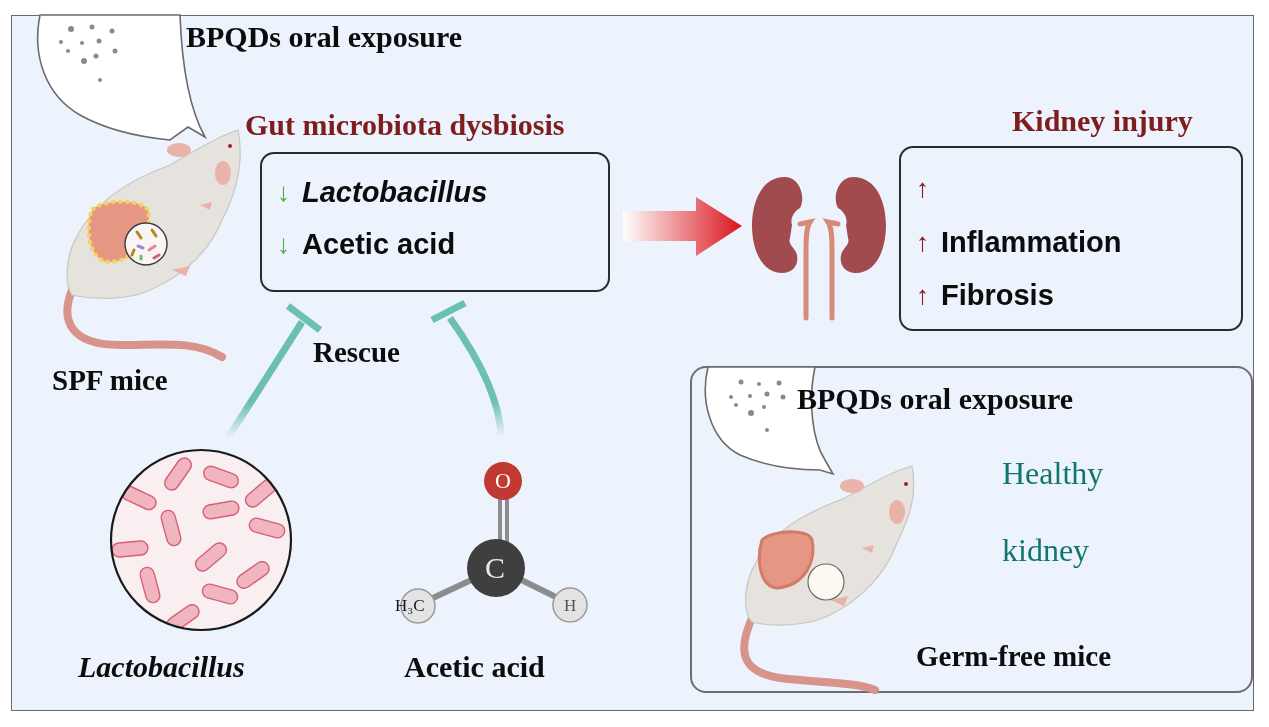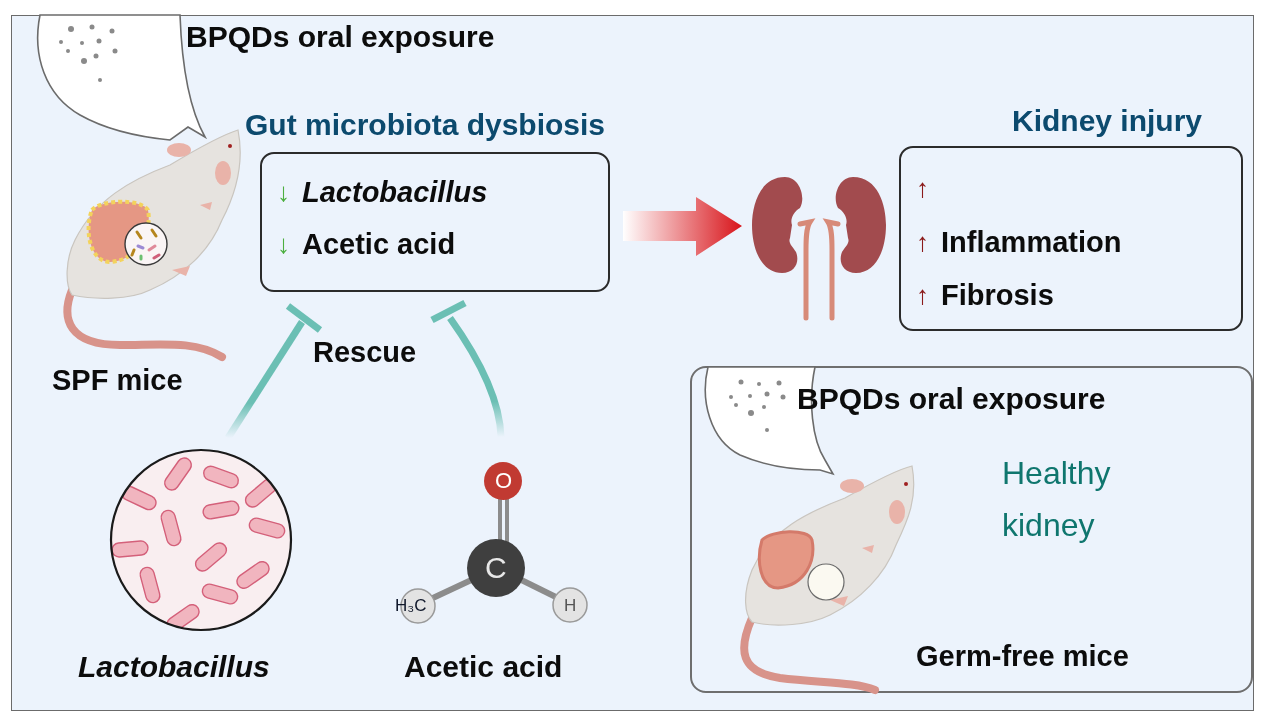--- a/index.html
+++ b/index.html
@@ -1,20 +1,20 @@
 <!DOCTYPE html>
 <html><head>
 <meta charset="utf-8">
 <style>
   html,body{margin:0;padding:0;background:#ffffff;}
   body{width:1269px;height:727px;position:relative;overflow:hidden;font-family:"Liberation Sans",sans-serif;}
   .frame{position:absolute;left:11px;top:15px;width:1243px;height:696px;background:#ecf3fc;border:1.5px solid #6b6b6b;box-sizing:border-box;}
-  .txt{position:absolute;font-family:Liberation Sans, sans-serif;font-weight:bold;white-space:nowrap;line-height:1;}
+  .txt{position:absolute;font-family:Liberation Serif, serif;font-weight:bold;white-space:nowrap;line-height:1;}
   .black{color:#0c0c0c;}
-  .red{color:#0c4a6e;}
+  .red{color:#7f1d1d;}
   .teal{color:#0f766e;font-weight:normal;}
   .box{position:absolute;border:2px solid #2b2b2b;border-radius:14px;box-sizing:border-box;background:transparent;}
   .gfbox{position:absolute;border:2px solid #6e6e6e;border-radius:16px;box-sizing:border-box;}
   .down{color:#4caf3f;}
   .up{color:#8b1a1a;}
   .row{position:absolute;display:flex;align-items:center;font-weight:bold;font-size:29px;color:#0c0c0c;white-space:nowrap;}
   .row .arr{margin-right:12px;font-size:26px;}
   .ital{font-style:italic;}
   svg{position:absolute;overflow:visible;}
 </style>
@@ -194,14 +194,14 @@
   <path d="M912,466 C895,470 868,485 845,498 C808,512 770,530 752,570 C742,595 745,615 752,622 C775,628 810,625 830,615 C860,600 885,575 896,545 C908,520 918,498 912,466 Z" fill="#e6e3df" stroke="#c9c5bf" stroke-width="1.2"></path>
   <ellipse cx="852" cy="486" rx="12" ry="7" fill="#e9b3a9"></ellipse>
   <ellipse cx="897" cy="512" rx="8" ry="12" fill="#e9b3a9"></ellipse>
   <path d="M862,548 l12,-3 l-2,8 z M830,600 l18,-4 l-4,10 z" fill="#e9b3a9"></path>
   <circle cx="906" cy="484" r="2" fill="#a02020"></circle>
   <path d="M762,540 C772,530 808,528 812,540 C816,560 806,585 778,588 C760,588 756,560 762,540 Z" fill="#e59784" stroke="#d47a6a" stroke-width="3"></path>
   <circle cx="826" cy="582" r="18" fill="#fbf9f1" stroke="#6b6b6b" stroke-width="1.2"></circle>
 </svg>
 
 <div class="txt teal" style="left:1002px;top:457px;font-size:32px;">Healthy</div>
-<div class="txt teal" style="left:1002px;top:509px;font-size:32px;">kidney</div>
+<div class="txt teal" style="left:1002px;top:534px;font-size:32px;">kidney</div>
 <div class="txt black" style="left:916px;top:642px;font-size:29px;">Germ-free mice</div>
 
 </body></html>

